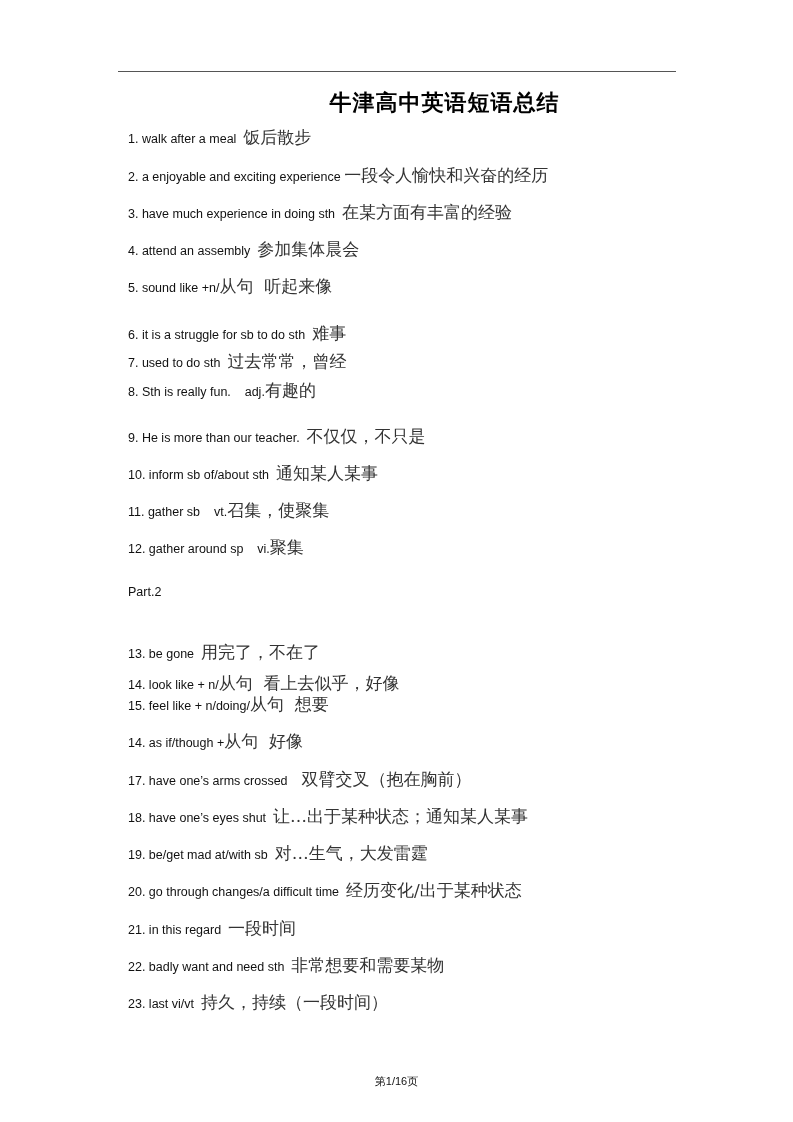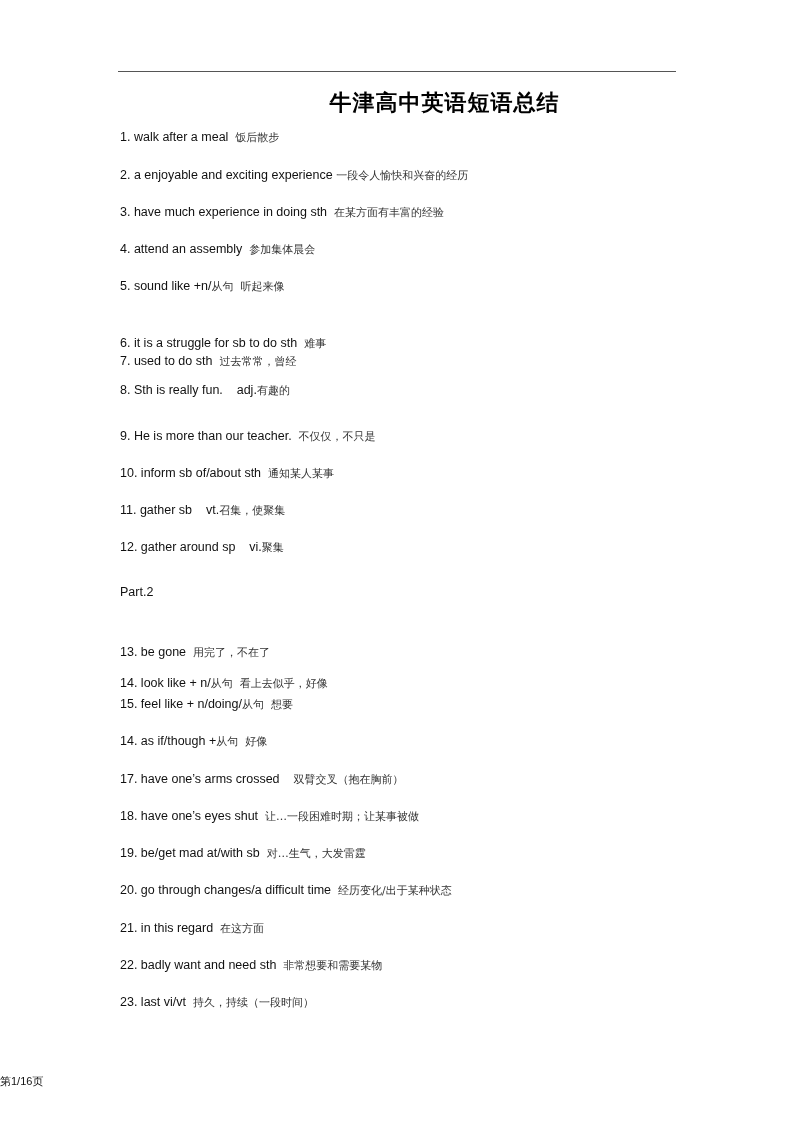--- a/index.html
+++ b/index.html
@@ -5,52 +5,52 @@
     html, body { margin: 0; padding: 0; background: #ffffff; }
     body { width: 793px; height: 1122px; position: relative; overflow: hidden;
            font-family: "Liberation Sans", "DejaVu Sans", sans-serif; color: #111; }
     .top-rule { position: absolute; left: 118px; top: 71px; width: 558px; height: 0;
                 border-top: 1.5px solid #555; }
     .title { position: absolute; left: 0; width: 793px; top: 88px; text-align: center;
              font-size: 22px; font-weight: bold; letter-spacing: 1px; color: #000;
              font-family: "DejaVu Sans", sans-serif; padding-left: 48px; }
     .line { position: absolute; left: 120px; font-size: 12.5px; line-height: 18px;
             white-space: pre; color: #111; }
-    .line .en { font-family: "Liberation Sans", sans-serif; }
-    .line .zh { font-family: "DejaVu Serif", serif; color: #333; font-size: 11px; }
-    .footer { position: absolute; left: 0; width: 793px; top: 1074px; 
+    .line .en { font-family: "Liberation Sans", sans-serif; margin-left: 8px; }
+    .line .zh { font-family: "DejaVu Serif", serif; color: #333; font-size: 17px; }
+    .footer { position: absolute; left: 0; width: 793px; top: 1074px; text-align: center;
               font-size: 11px; color: #111; }
   </style>
 </head>
 <body>
 
 <div class="top-rule"></div>
 
 <div class="title">牛津高中英语短语总结</div>
 
 <div class="line" style="top:128px"><span class="en">1. walk after a meal  </span><span class="zh">饭后散步</span></div>
 <div class="line" style="top:166px"><span class="en">2. a enjoyable and exciting experience </span><span class="zh">一段令人愉快和兴奋的经历</span></div>
 <div class="line" style="top:203px"><span class="en">3. have much experience in doing sth  </span><span class="zh">在某方面有丰富的经验</span></div>
 <div class="line" style="top:240px"><span class="en">4. attend an assembly  </span><span class="zh">参加集体晨会</span></div>
 <div class="line" style="top:277px"><span class="en">5. sound like +n/</span><span class="zh">从句  听起来像</span></div>
-<div class="line" style="top:334px"><span class="en">6. it is a struggle for sb to do sth  </span><span class="zh">难事</span></div>
+<div class="line" style="top:324px"><span class="en">6. it is a struggle for sb to do sth  </span><span class="zh">难事</span></div>
 <div class="line" style="top:352px"><span class="en">7. used to do sth  </span><span class="zh">过去常常，曾经</span></div>
 <div class="line" style="top:381px"><span class="en">8. Sth is really fun.    adj.</span><span class="zh">有趣的</span></div>
 <div class="line" style="top:427px"><span class="en">9. He is more than our teacher.  </span><span class="zh">不仅仅，不只是</span></div>
 <div class="line" style="top:464px"><span class="en">10. inform sb of/about sth  </span><span class="zh">通知某人某事</span></div>
 <div class="line" style="top:501px"><span class="en">11. gather sb    vt.</span><span class="zh">召集，使聚集</span></div>
 <div class="line" style="top:538px"><span class="en">12. gather around sp    vi.</span><span class="zh">聚集</span></div>
 
 <div class="line" style="top:583px"><span class="en">Part.2</span></div>
 
 <div class="line" style="top:643px"><span class="en">13. be gone  </span><span class="zh">用完了，不在了</span></div>
 <div class="line" style="top:674px"><span class="en">14. look like + n/</span><span class="zh">从句  看上去似乎，好像</span></div>
 <div class="line" style="top:695px"><span class="en">15. feel like + n/doing/</span><span class="zh">从句  想要</span></div>
 <div class="line" style="top:732px"><span class="en">14. as if/though +</span><span class="zh">从句  好像</span></div>
 <div class="line" style="top:770px"><span class="en">17. have one’s arms crossed    </span><span class="zh">双臂交叉（抱在胸前）</span></div>
-<div class="line" style="top:807px"><span class="en">18. have one’s eyes shut  </span><span class="zh">让…一段困难时期；让某事被做</span></div>
+<div class="line" style="top:807px"><span class="en">18. have one’s eyes shut  </span><span class="zh">让…出于某种状态；通知某人某事</span></div>
 <div class="line" style="top:844px"><span class="en">19. be/get mad at/with sb  </span><span class="zh">对…生气，大发雷霆</span></div>
 <div class="line" style="top:881px"><span class="en">20. go through changes/a difficult time  </span><span class="zh">经历变化/出于某种状态</span></div>
-<div class="line" style="top:919px"><span class="en">21. in this regard  </span><span class="zh">在这方面</span></div>
+<div class="line" style="top:919px"><span class="en">21. in this regard  </span><span class="zh">一段时间</span></div>
 <div class="line" style="top:956px"><span class="en">22. badly want and need sth  </span><span class="zh">非常想要和需要某物</span></div>
 <div class="line" style="top:993px"><span class="en">23. last vi/vt  </span><span class="zh">持久，持续（一段时间）</span></div>
 
 <div class="footer">第1/16页</div>
 
 </body></html>

